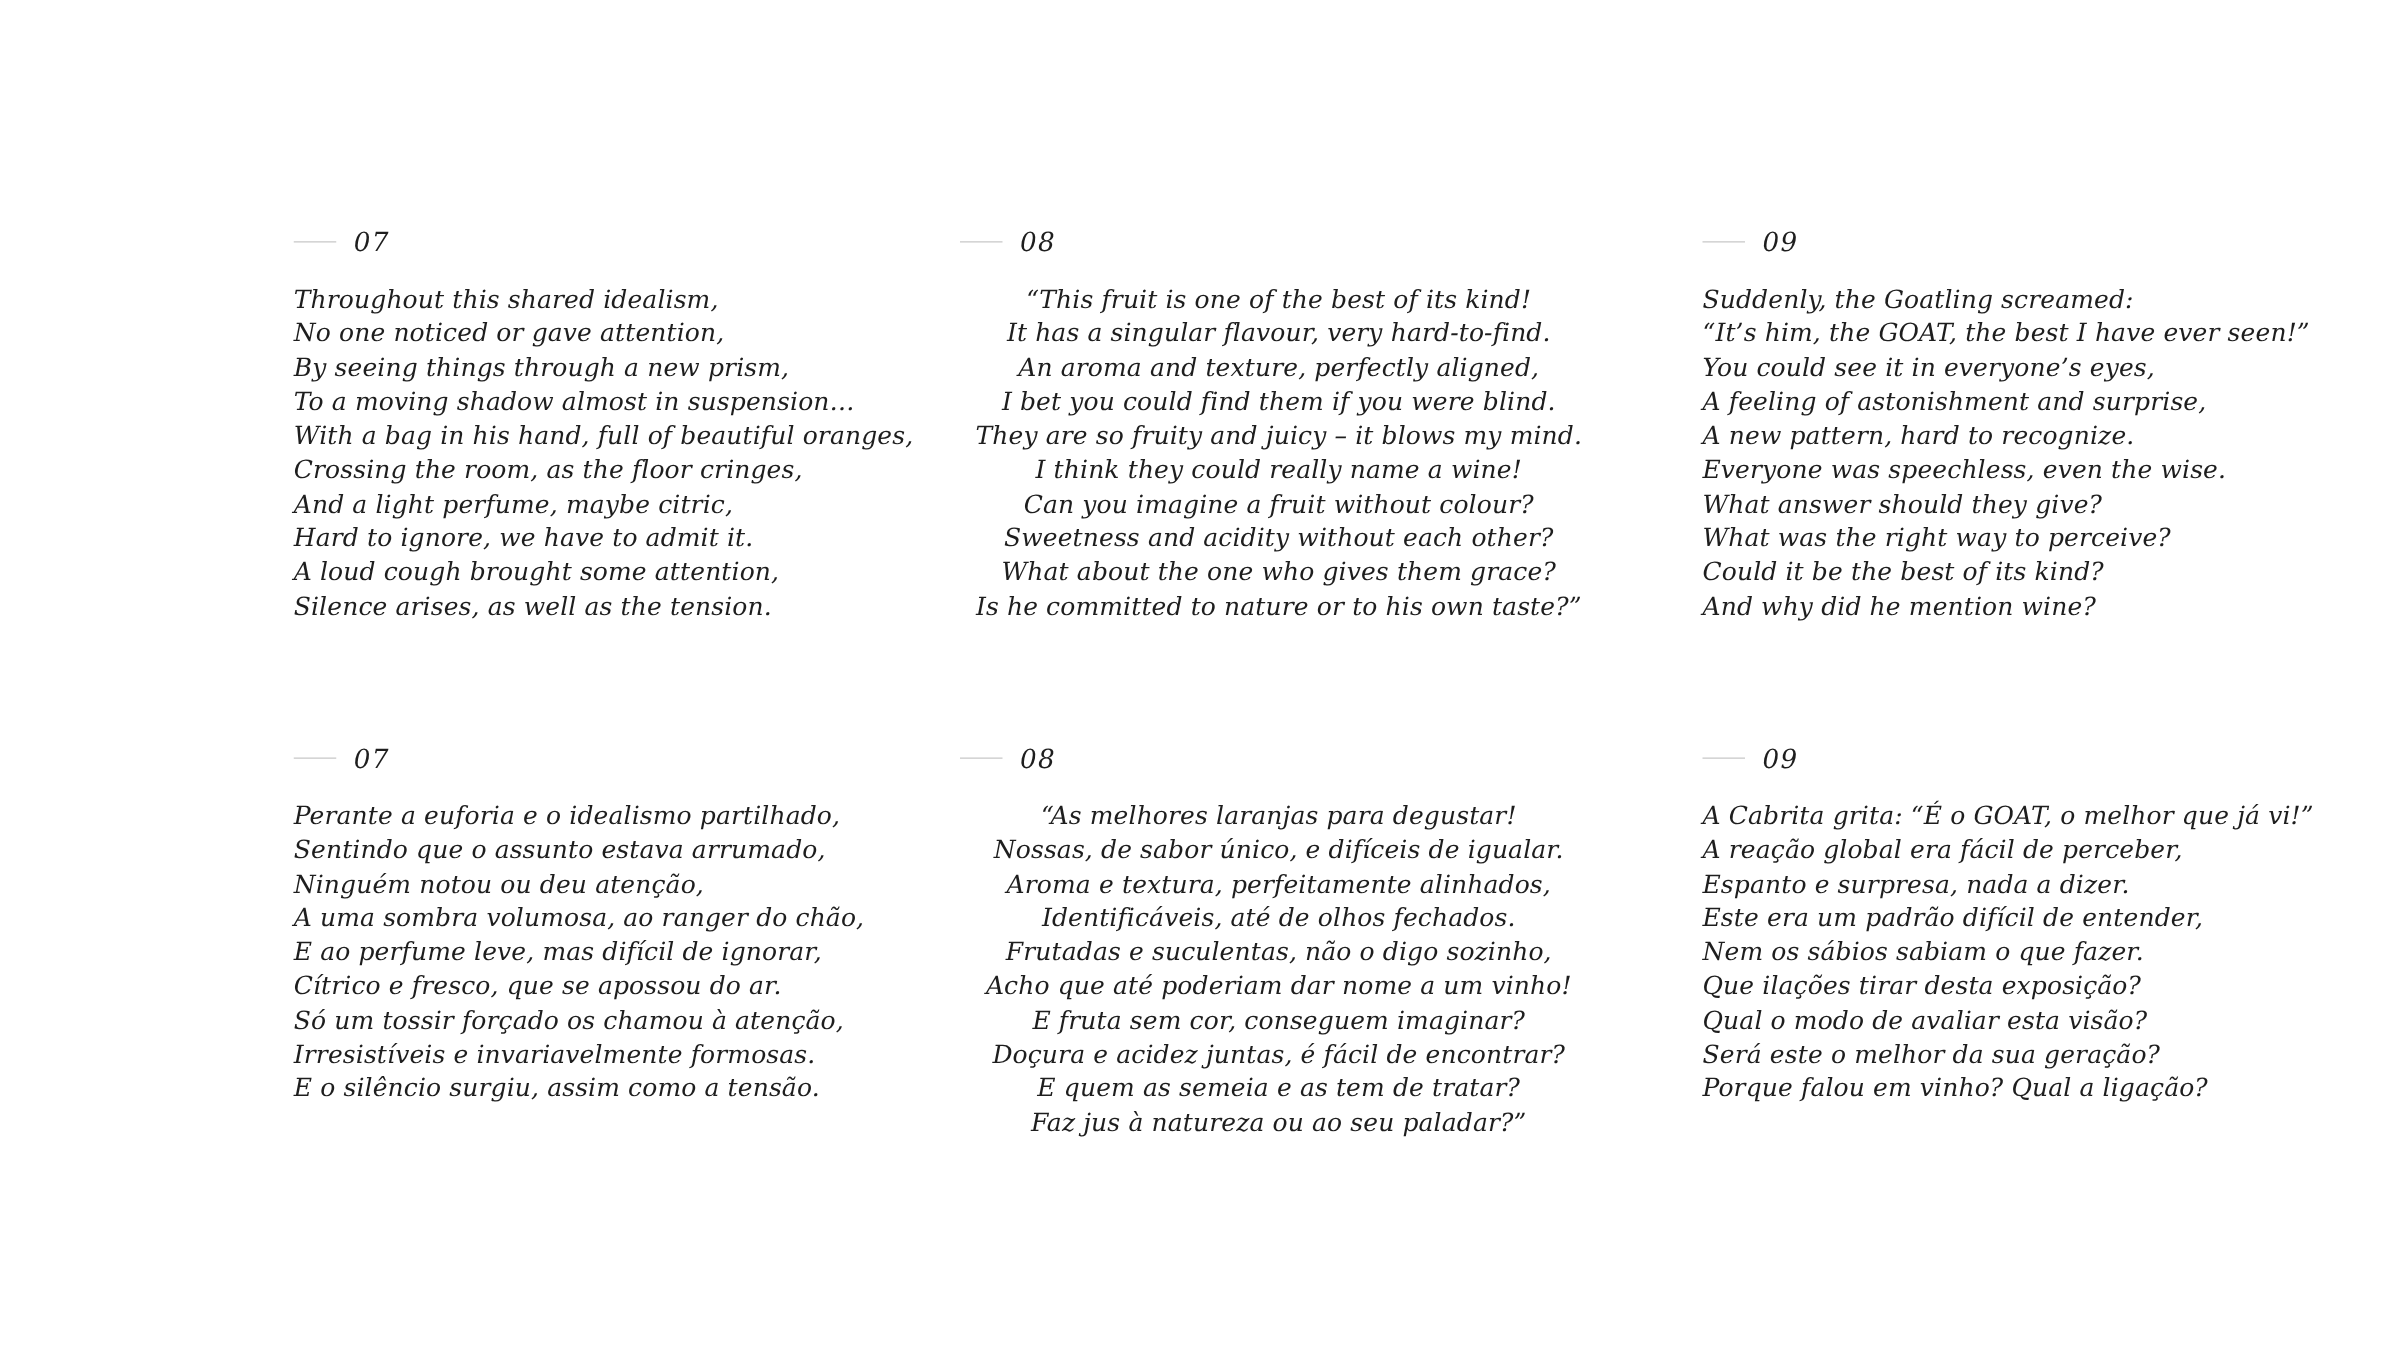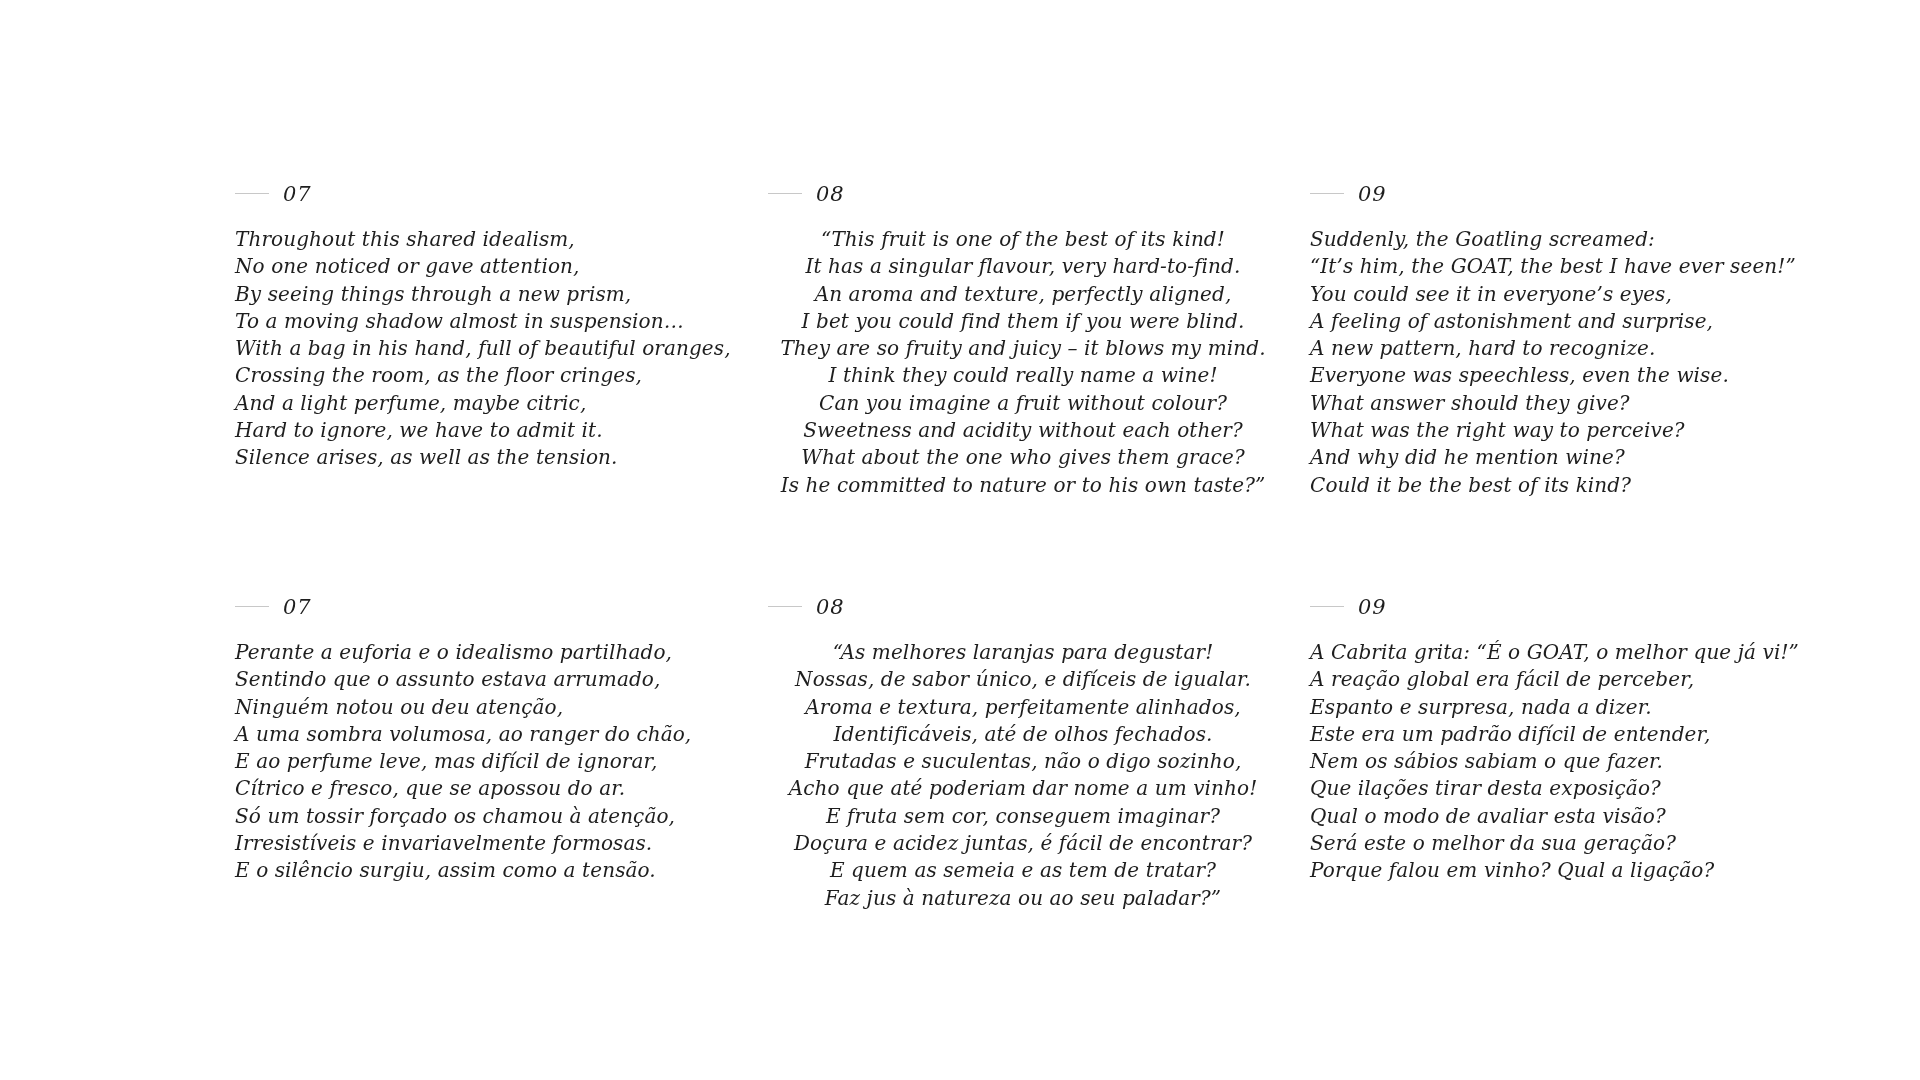--- a/index.html
+++ b/index.html
@@ -46,21 +46,21 @@
     font-size: 20px;
     line-height: 27.3px;
     white-space: nowrap;
   }
   .poem-line {
     letter-spacing: 0.1px;
   }
   
   .pos-c1 { left: 235px; }
   .pos-c2 { left: 768px; text-align: center; }
-  .pos-c3 { left: 1310px; }
+  .pos-c3 { left: 1362px; }
   .pos-r1 { top: 180px; }
   .pos-r2 { top: 593px; }
 </style>
 </head>
 <body>
 
 <div class="page">
 
   <section class="stanza pos-c1 pos-r1">
     <div class="stanza-header">
@@ -69,20 +69,21 @@
     </div>
     <div class="lines">
         <div class="poem-line">Throughout this shared idealism,</div>
         <div class="poem-line">No one noticed or gave attention,</div>
         <div class="poem-line">By seeing things through a new prism,</div>
         <div class="poem-line">To a moving shadow almost in suspension…</div>
         <div class="poem-line">With a bag in his hand, full of beautiful oranges,</div>
         <div class="poem-line">Crossing the room, as the floor cringes,</div>
         <div class="poem-line">And a light perfume, maybe citric,</div>
         <div class="poem-line">Hard to ignore, we have to admit it.</div>
+        <div class="poem-line">A loud cough brought some attention,</div>
         <div class="poem-line">Silence arises, as well as the tension.</div>
       </div>
   </section>
 
   <section class="stanza pos-c2 pos-r1">
     <div class="stanza-header">
       <span class="rule"></span>
       <span class="num">08</span>
     </div>
     <div class="lines">
@@ -106,22 +107,22 @@
     </div>
     <div class="lines">
         <div class="poem-line">Suddenly, the Goatling screamed:</div>
         <div class="poem-line">“It’s him, the GOAT, the best I have ever seen!”</div>
         <div class="poem-line">You could see it in everyone’s eyes,</div>
         <div class="poem-line">A feeling of astonishment and surprise,</div>
         <div class="poem-line">A new pattern, hard to recognize.</div>
         <div class="poem-line">Everyone was speechless, even the wise.</div>
         <div class="poem-line">What answer should they give?</div>
         <div class="poem-line">What was the right way to perceive?</div>
+        <div class="poem-line">Could it be the best of its kind?</div>
         <div class="poem-line">And why did he mention wine?</div>
-        <div class="poem-line">Could it be the best of its kind?</div>
       </div>
   </section>
 
   <section class="stanza pos-c1 pos-r2">
     <div class="stanza-header">
       <span class="rule"></span>
       <span class="num">07</span>
     </div>
     <div class="lines">
         <div class="poem-line">Perante a euforia e o idealismo partilhado,</div>

